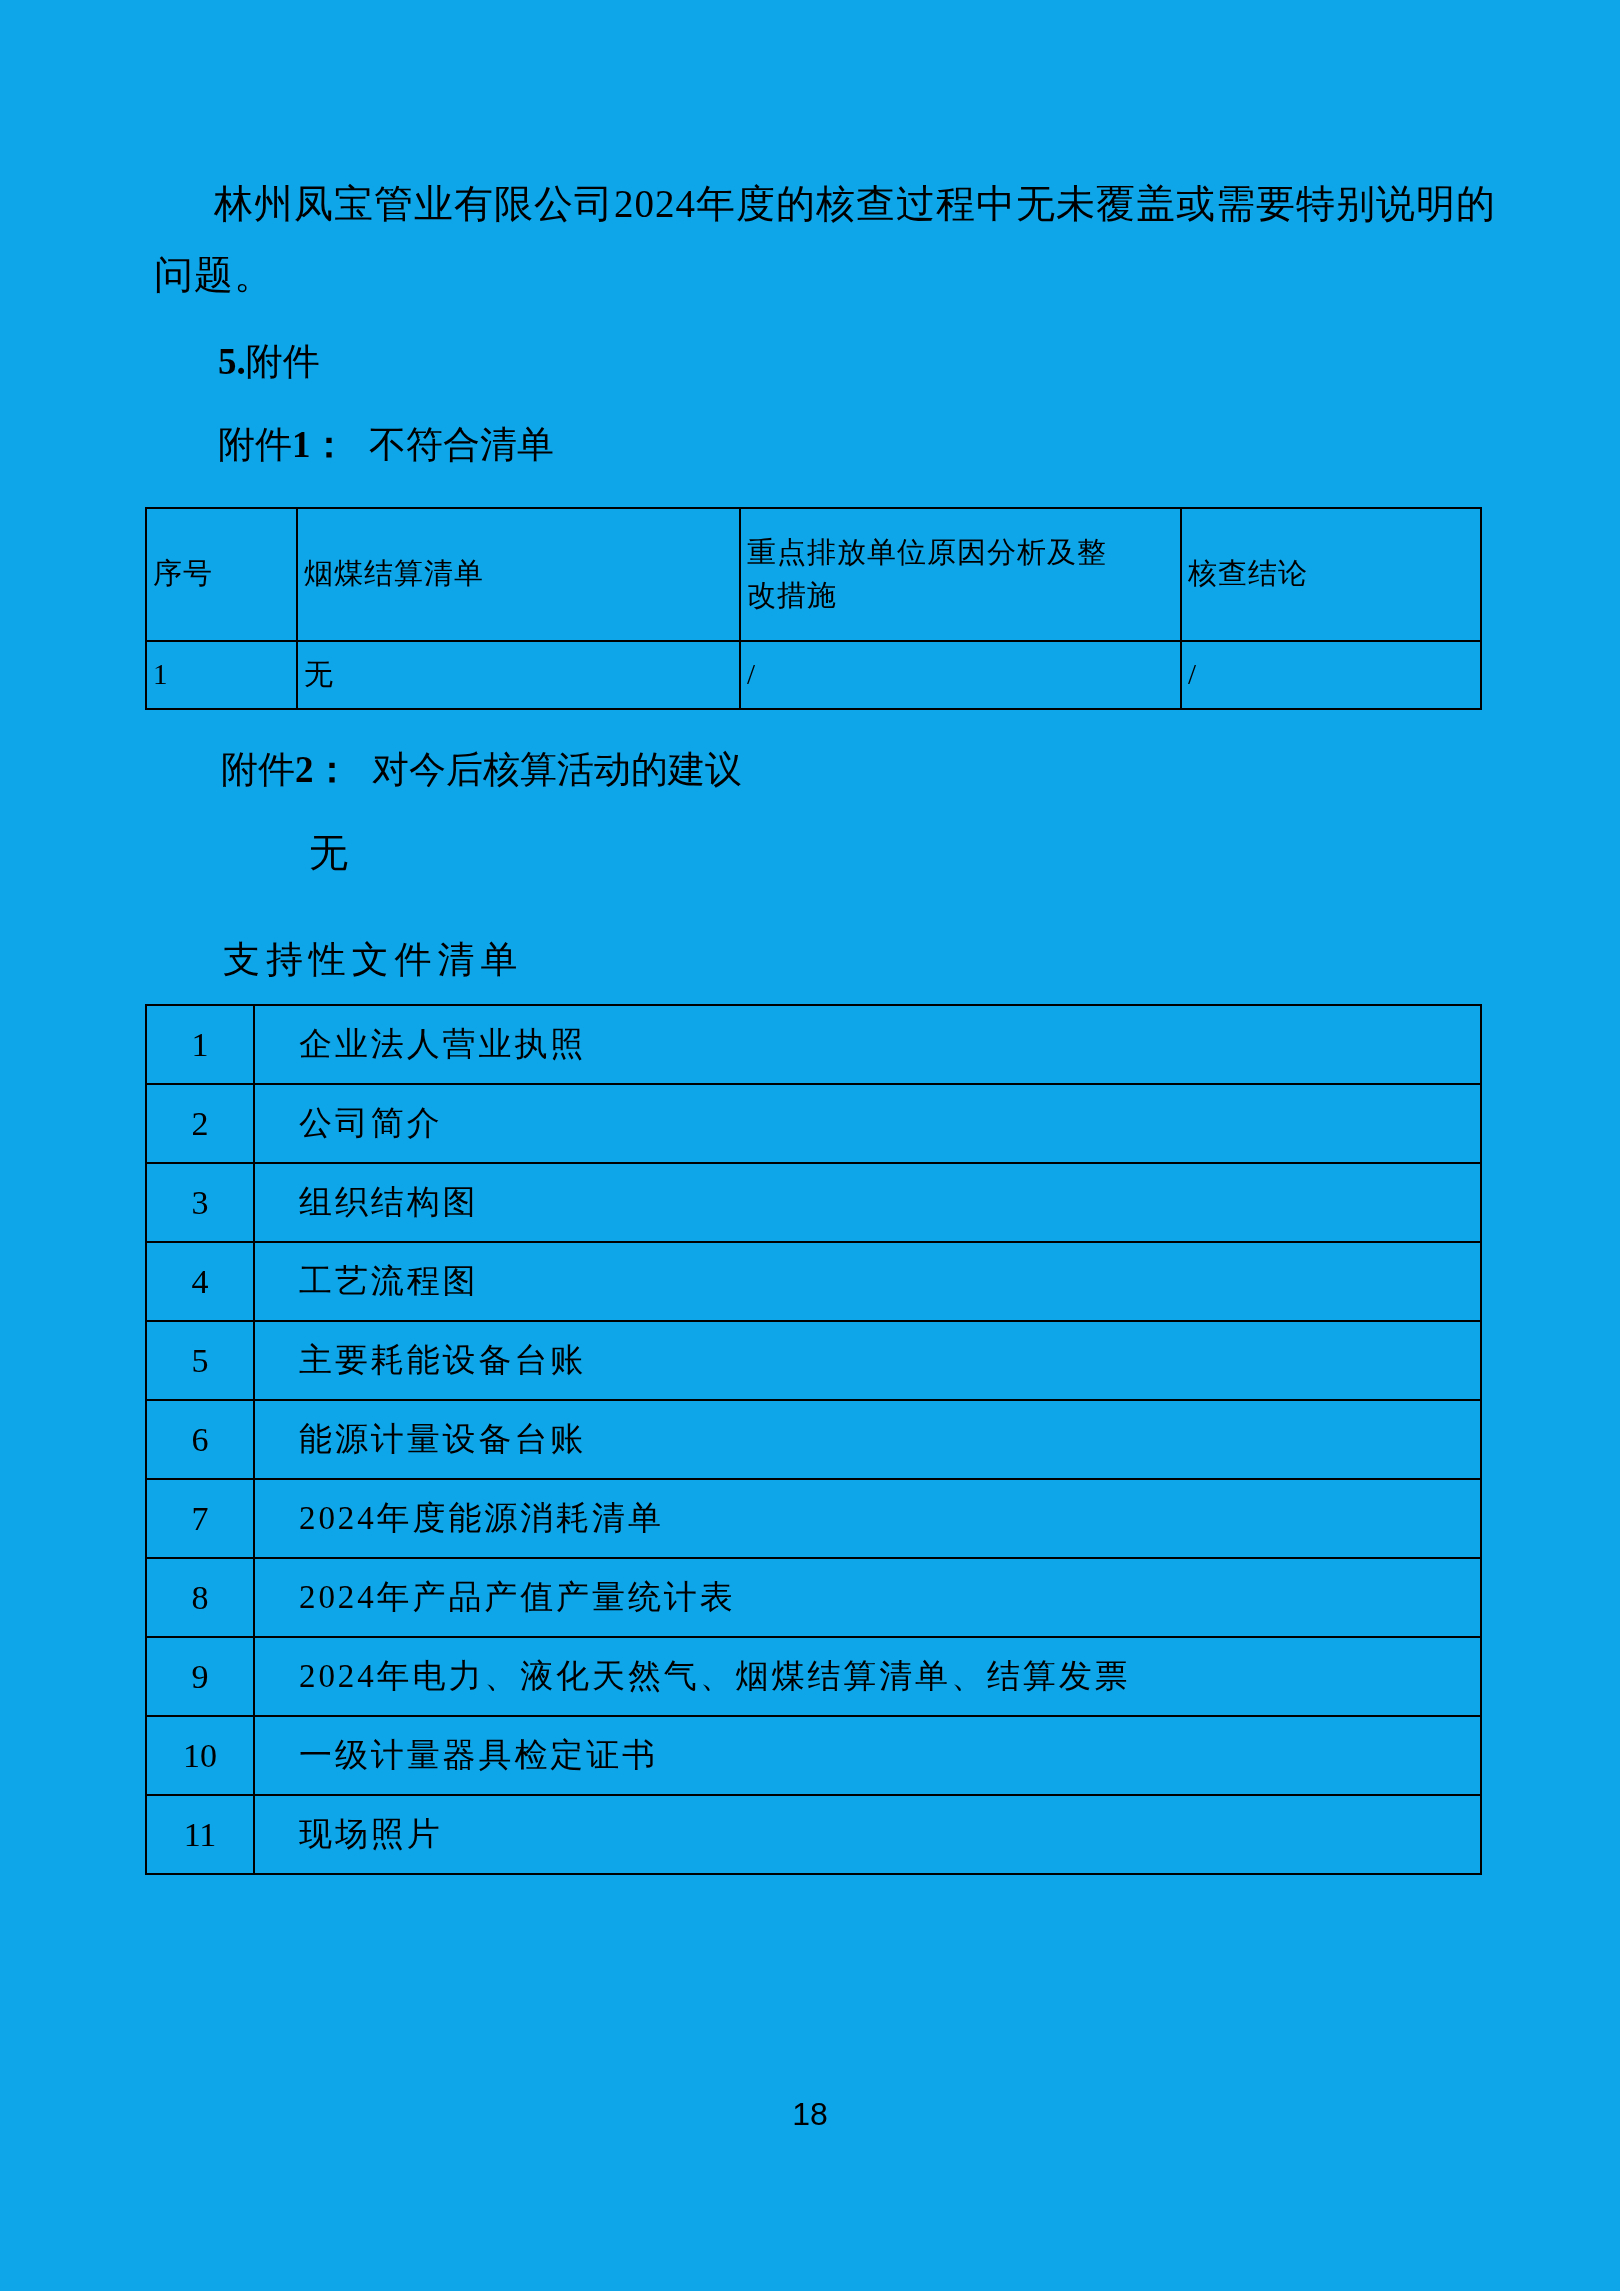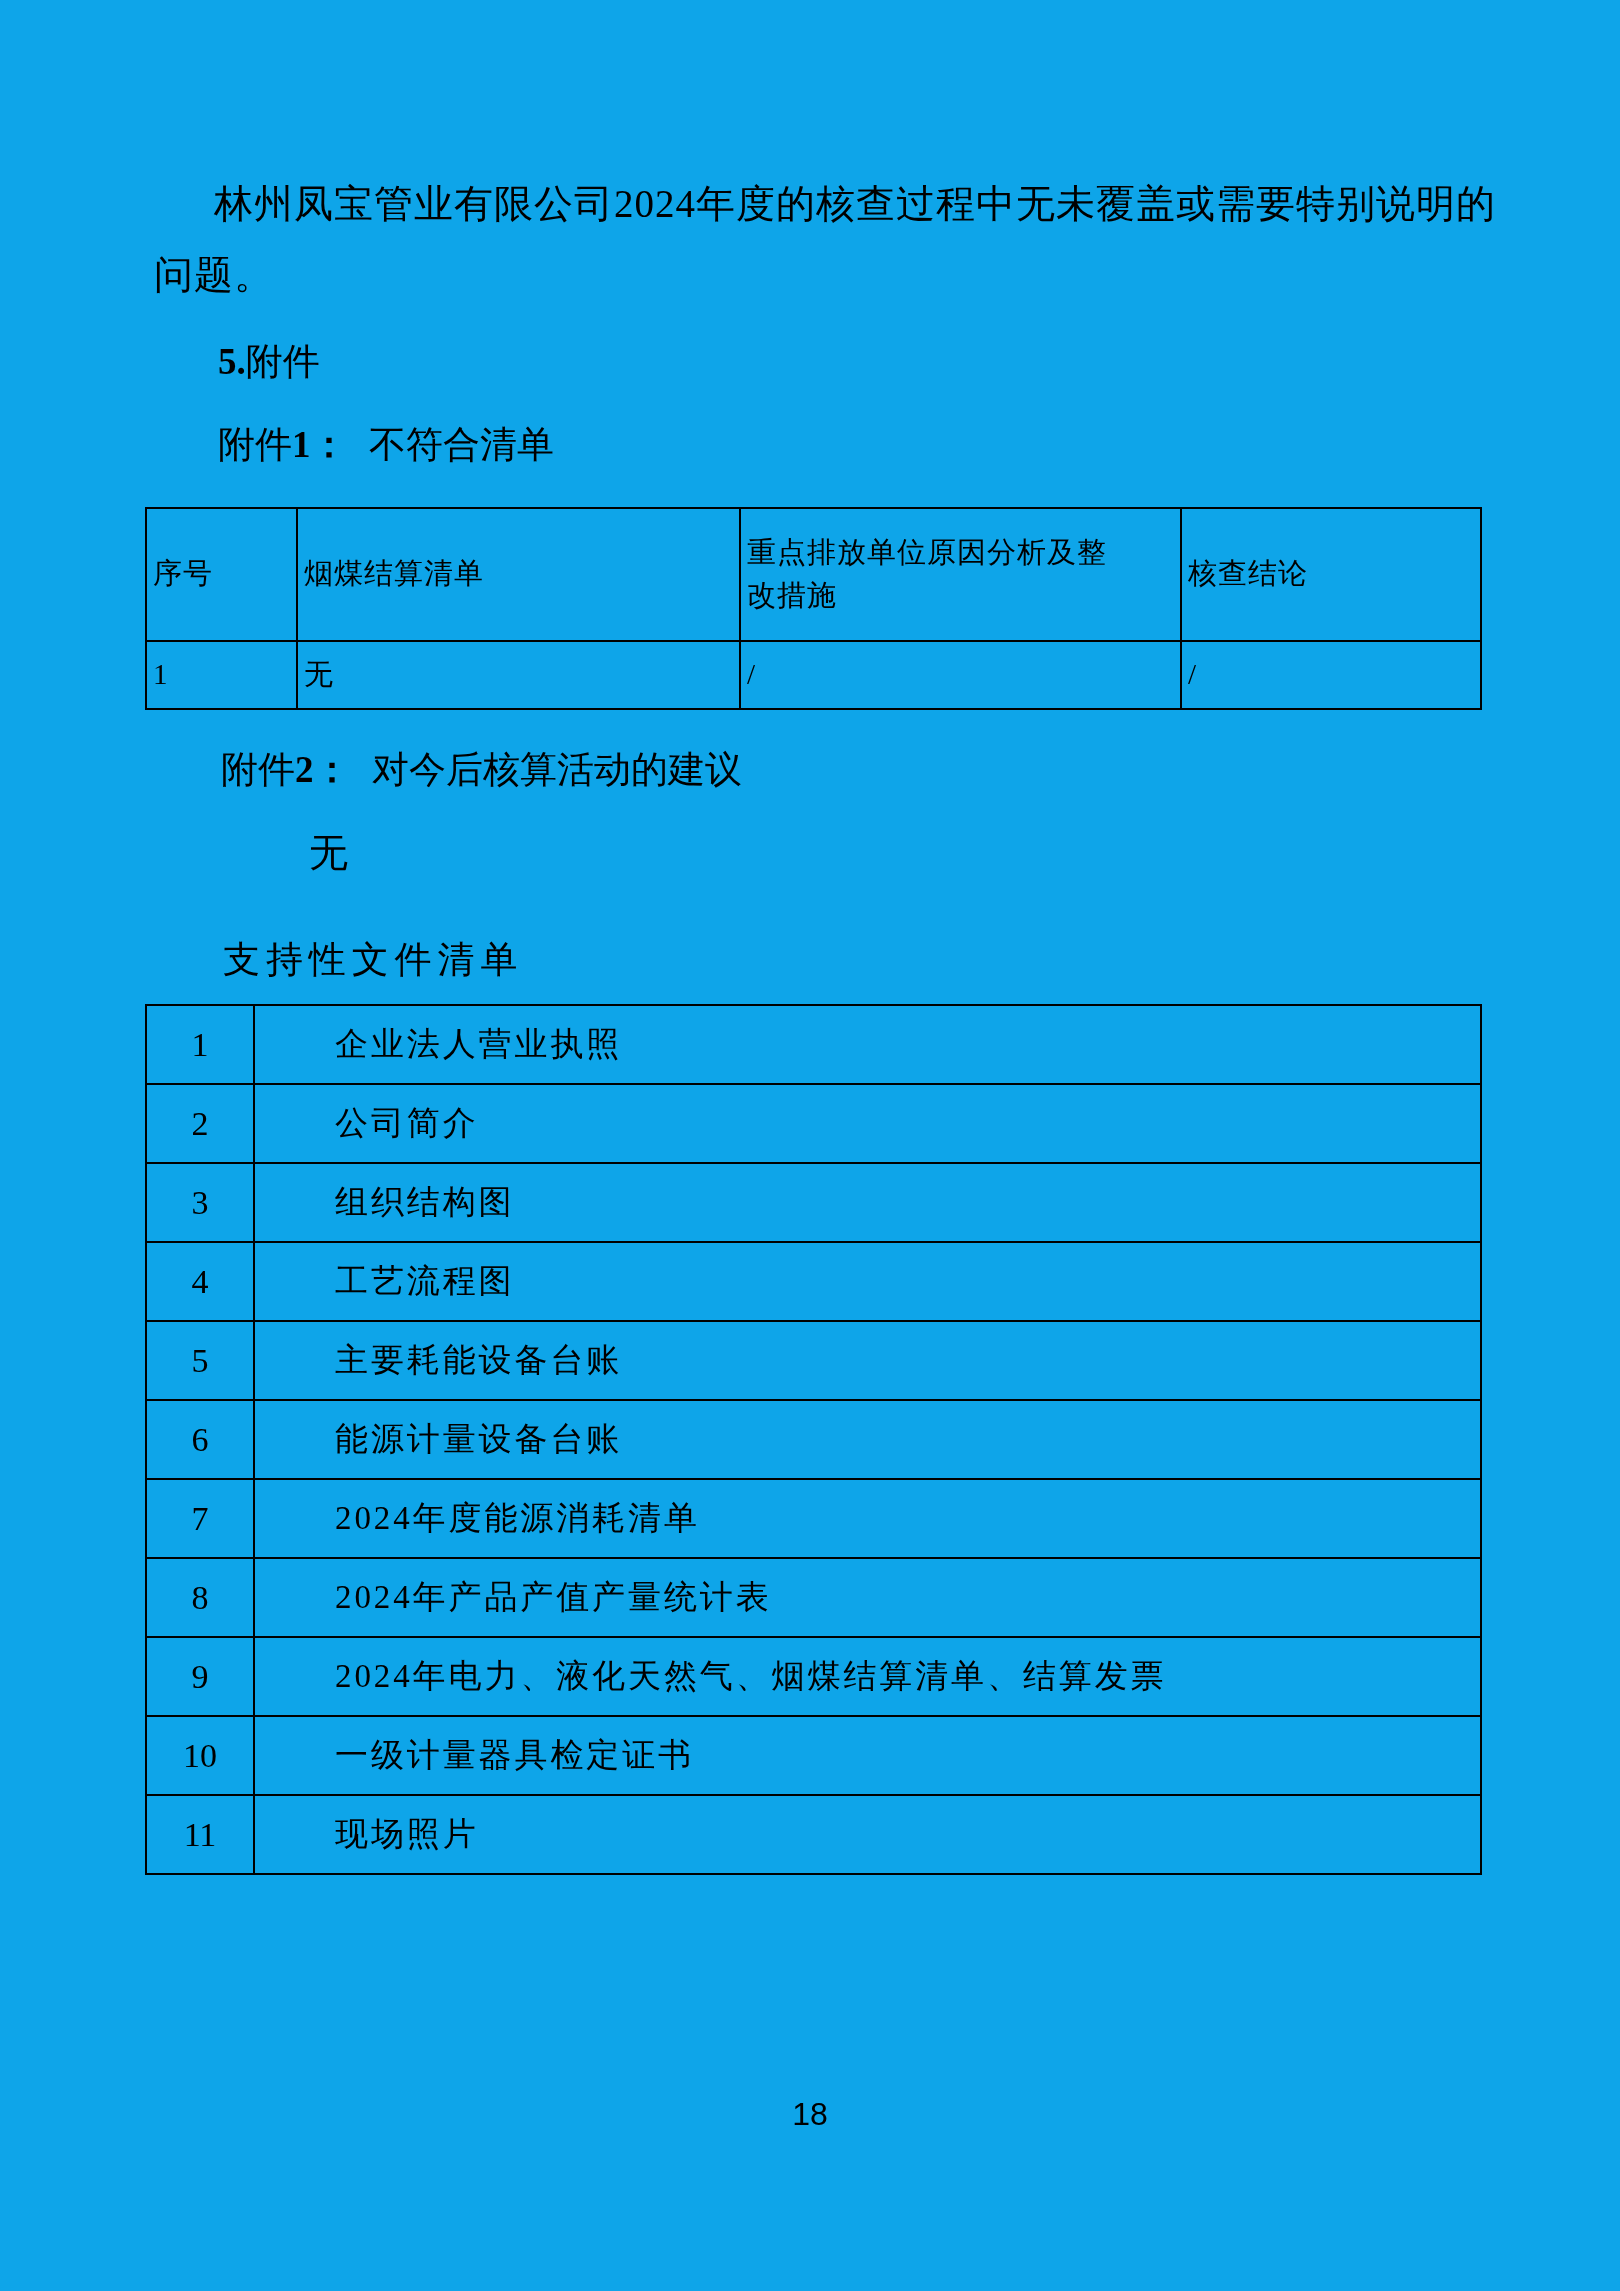--- a/index.html
+++ b/index.html
@@ -69,21 +69,21 @@
   }
   .t2 td{
     border:2px solid #000;
     border-top-width:2.9px;
     vertical-align:middle;
     height:75px;
     overflow:hidden;
   }
   .t2 tr:first-child td{border-top-width:2px;}
   .t2 td.no-cell{text-align:center;font-size:34px;}
-  .t2 td.name-cell{padding-left:80px;letter-spacing:2.9px;font-family:Liberation Serif, serif;}
+  .t2 td.name-cell{padding-left:44px;letter-spacing:2.9px;font-family:Liberation Serif, serif;}
   
   .page-number{
     position:absolute;
     left:0; top:2096px;
     width:100%;
     text-align:center;
     font-family:"Liberation Sans","DejaVu Sans",sans-serif;
     font-size:32px;
   }
 </style>

